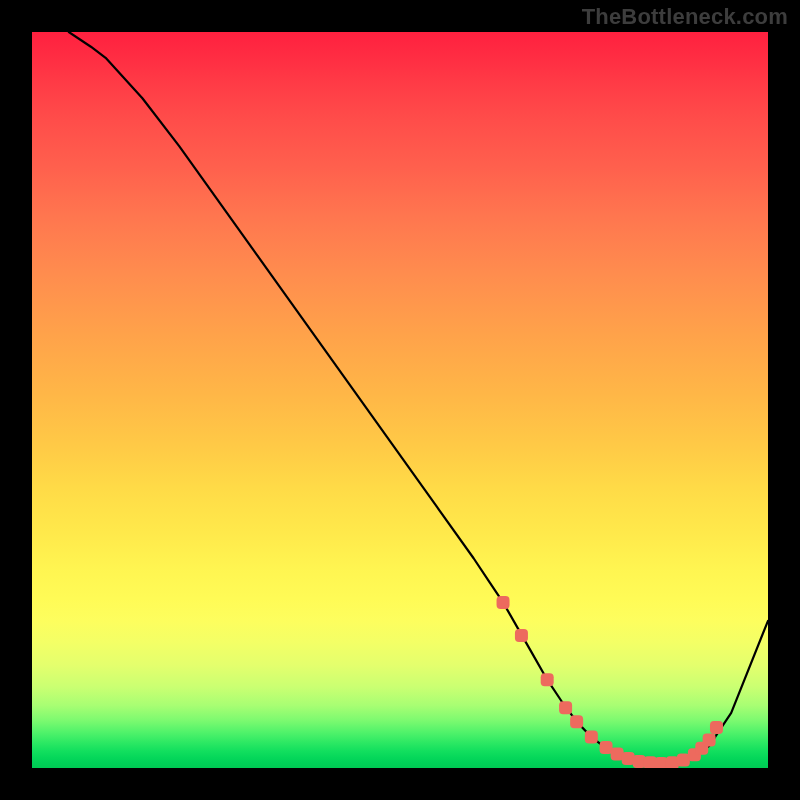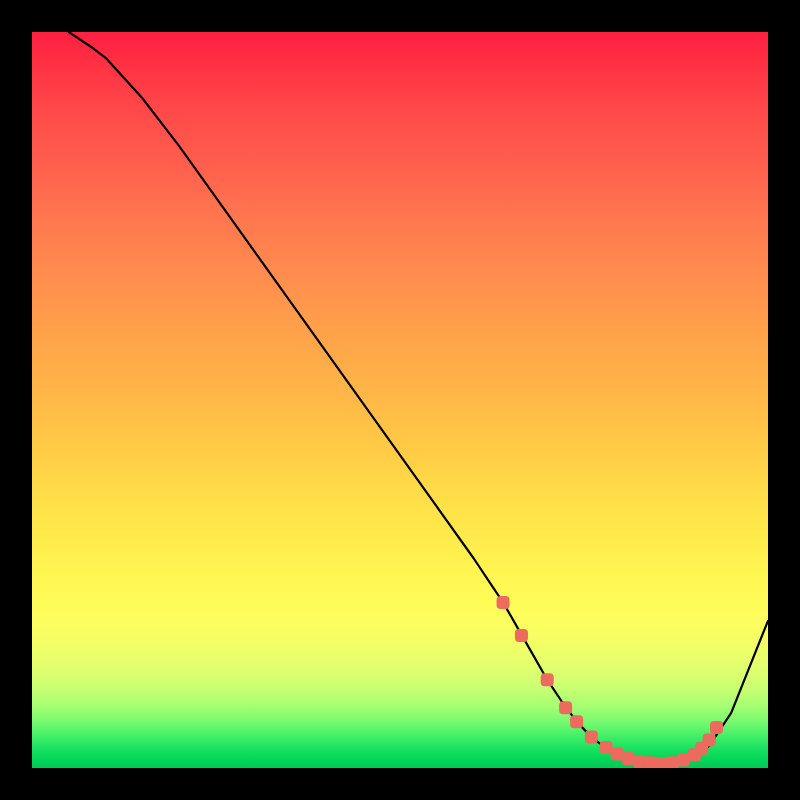--- a/index.html
+++ b/index.html
@@ -71,20 +71,21 @@
   .plot svg {
     position: absolute;
     inset: 0;
   }
 </style>
 </head>
 <body>
 
 <div class="frame">
 
+  <div class="watermark">TheBottleneck.com</div>
 
   <div class="plot">
     <div class="plot-bg"></div>
 
     <svg viewBox="0 0 736 736" width="736" height="736">
       <path id="curve-path" fill="none" stroke="#000" stroke-width="2.2" stroke-linecap="round" stroke-linejoin="round" d="M36.80 0.00 L58.88 14.72 L73.60 25.76 L110.40 66.24 L147.20 114.08 L184.00 165.60 L220.80 217.12 L257.60 268.64 L294.40 320.16 L331.20 371.68 L368.00 423.20 L404.80 474.72 L441.60 526.24 L456.32 548.32 L471.04 570.40 L485.76 596.16 L500.48 621.92 L515.20 647.68 L529.92 669.76 L544.64 689.63 L559.36 705.09 L574.08 716.13 L588.80 723.49 L603.52 727.90 L618.24 730.85 L625.60 731.58 L632.96 731.58 L647.68 730.11 L662.40 725.70 L677.12 713.92 L699.20 680.80 L736.00 588.80"></path>
       <g id="marker-group">
           <rect x="464.54" y="563.90" width="13" height="13" rx="4" ry="4" fill="#ed6a5e"></rect>
           <rect x="482.94" y="597.02" width="13" height="13" rx="4" ry="4" fill="#ed6a5e"></rect>
           <rect x="508.70" y="641.18" width="13" height="13" rx="4" ry="4" fill="#ed6a5e"></rect>

